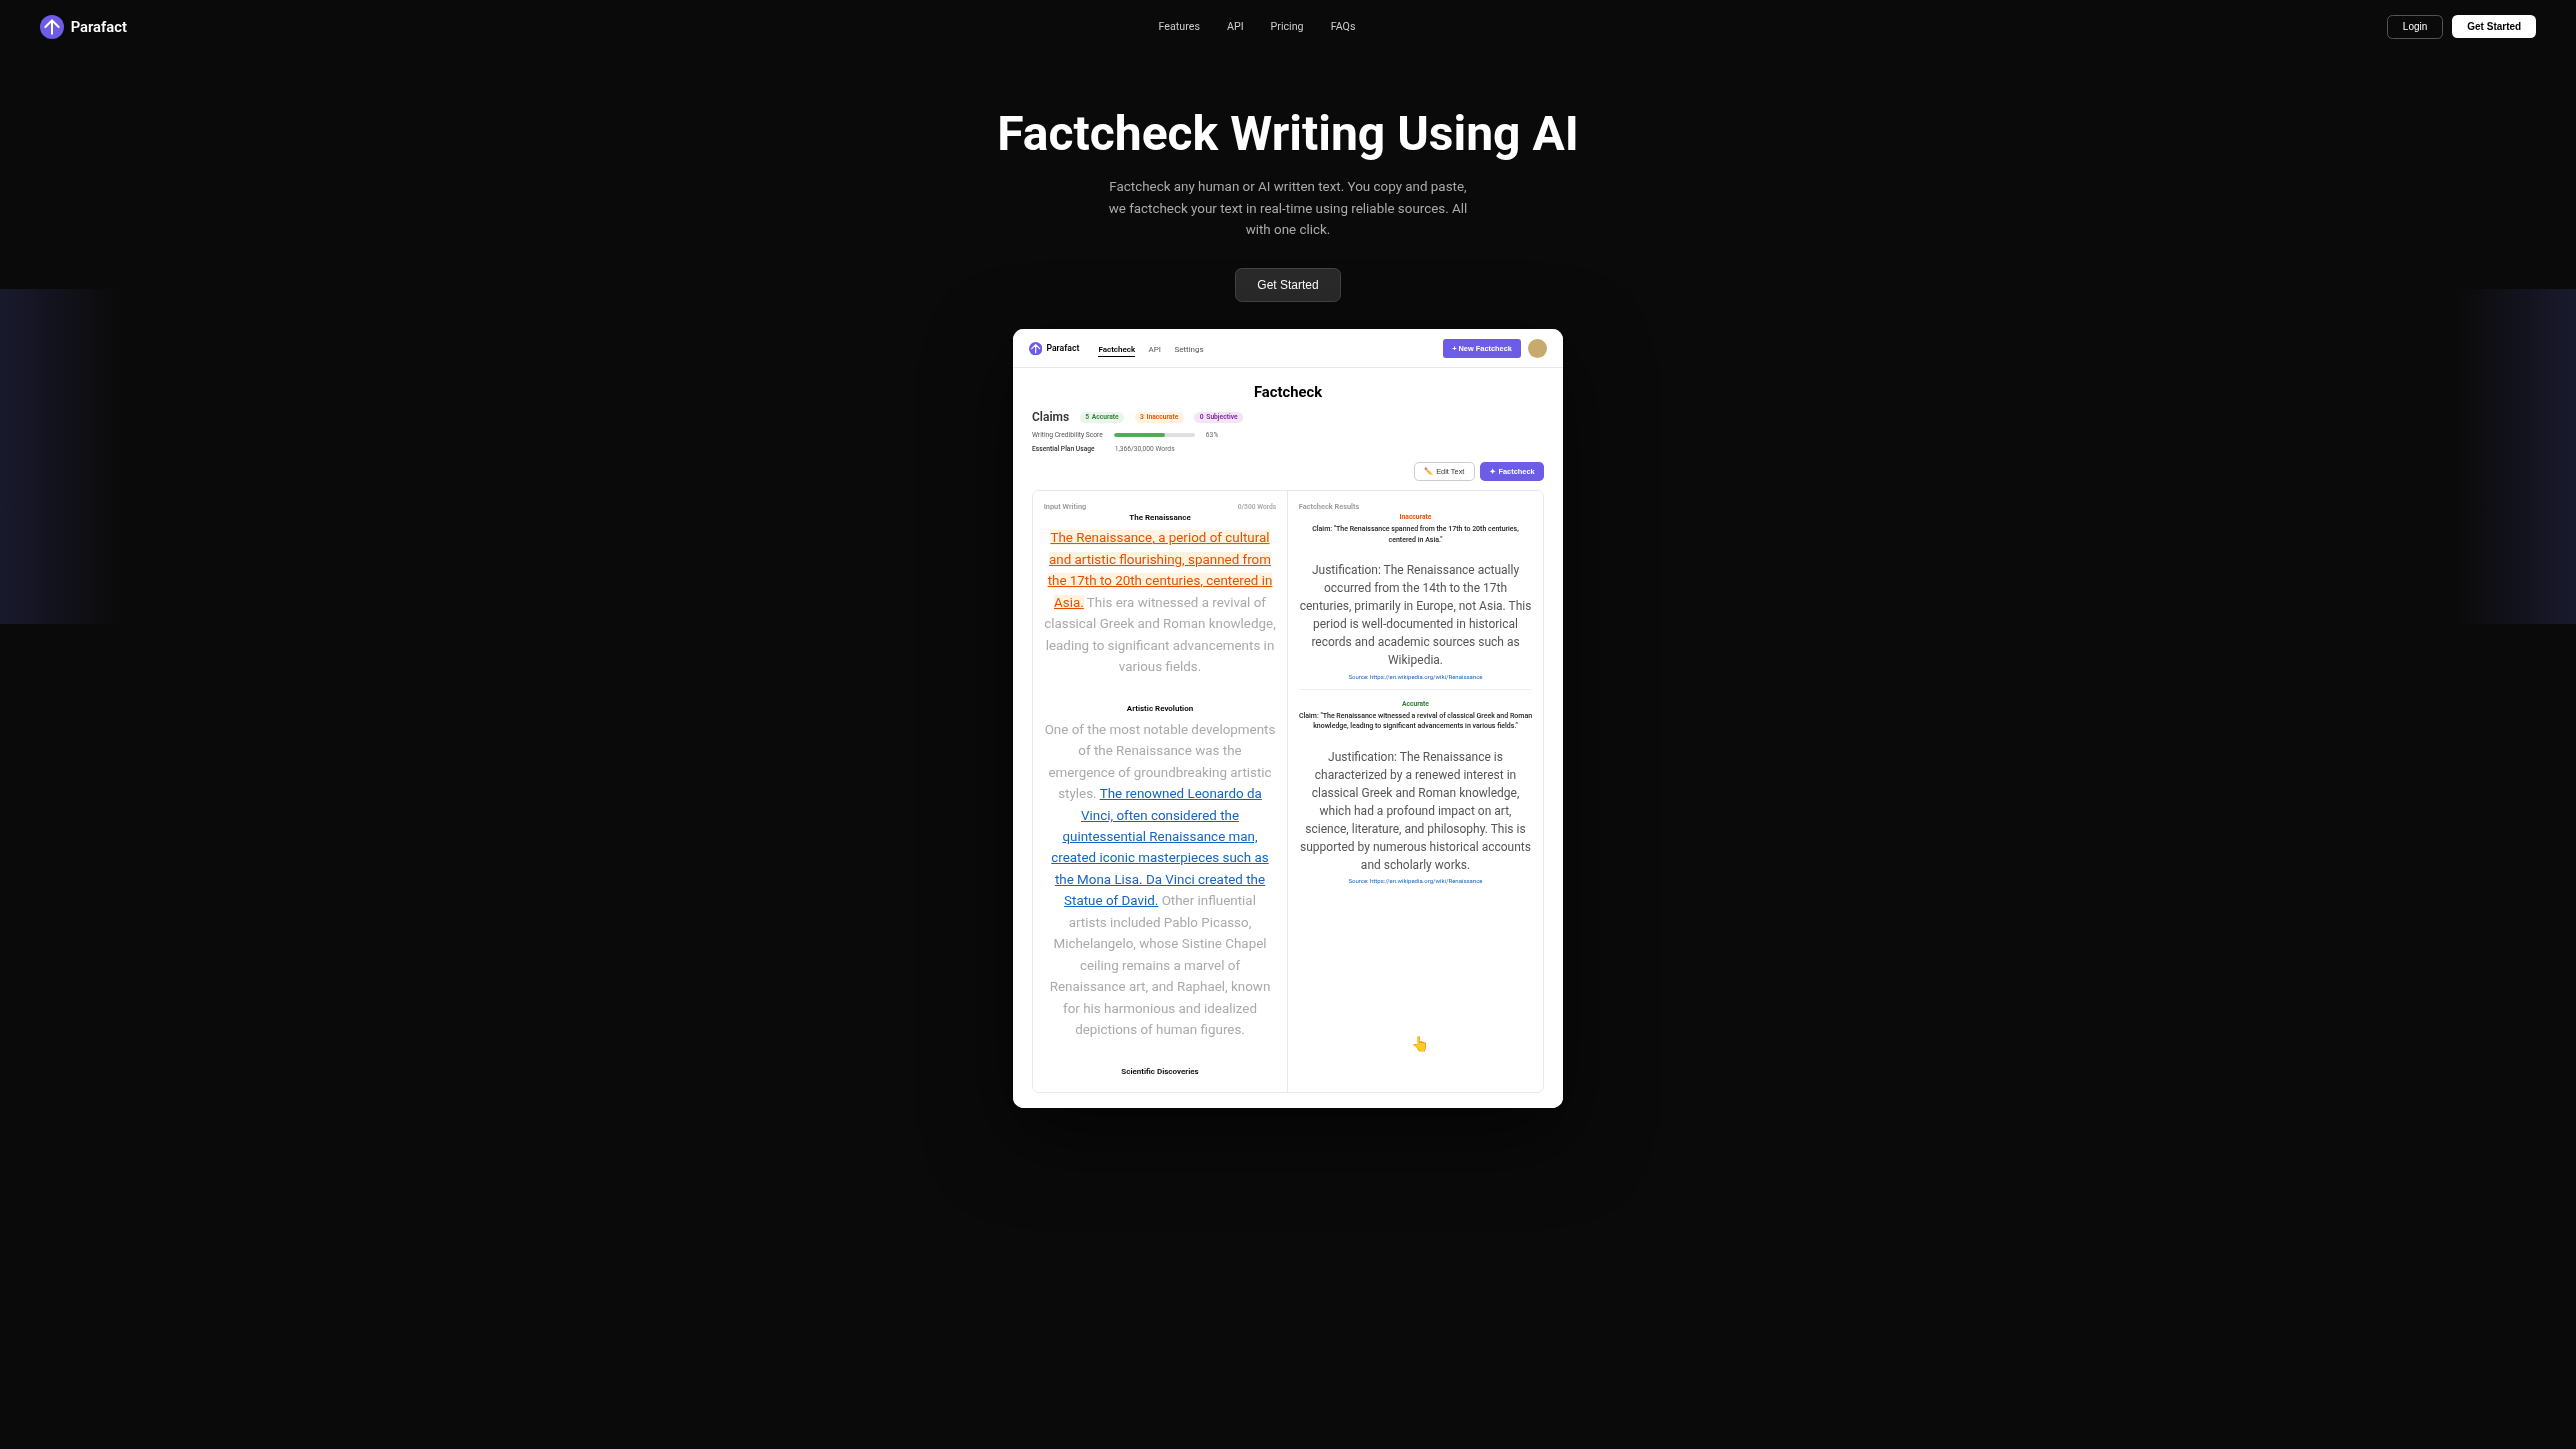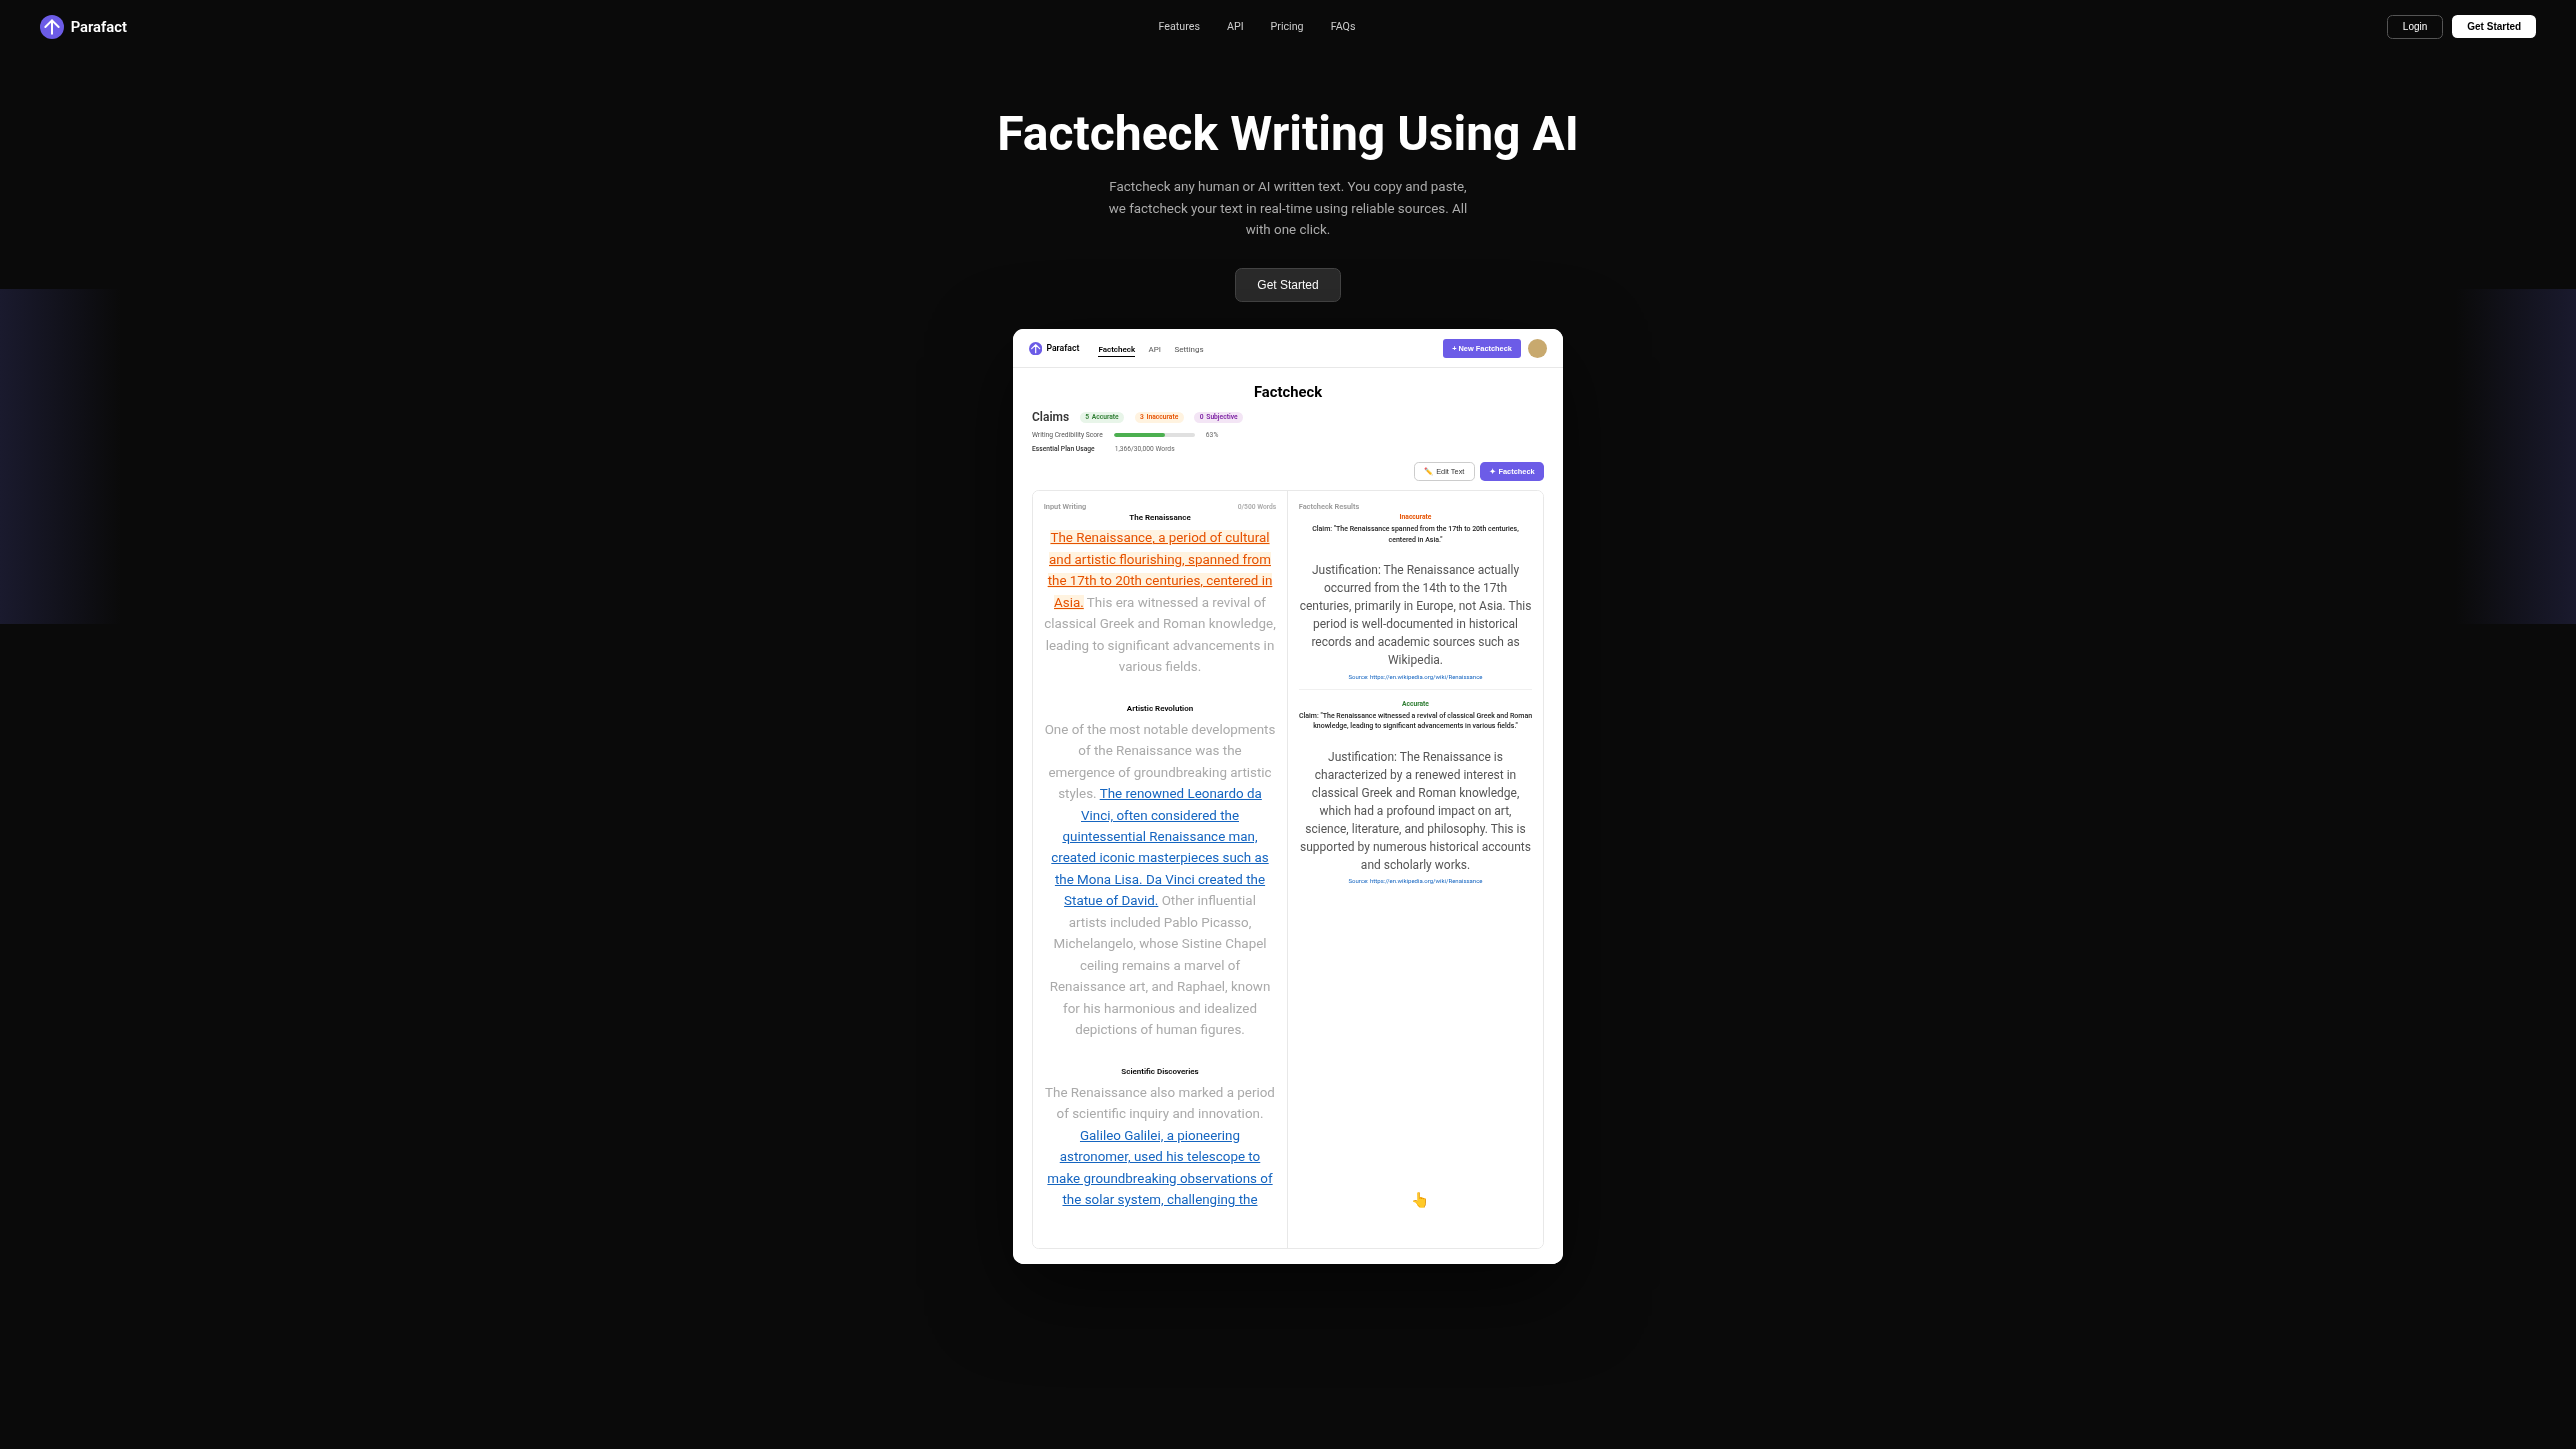--- a/index.html
+++ b/index.html
@@ -550,23 +550,20 @@
           <p class="writing-text">
             <span class="highlight-inaccurate">The Renaissance, a period of cultural and artistic flourishing, spanned from the 17th to 20th centuries, centered in Asia.</span><span> This era witnessed a revival of classical Greek and Roman knowledge, leading to significant advancements in various fields.</span>
           </p>
 
           <div class="writing-section-title">Artistic Revolution</div>
           <p class="writing-text">
             <span>One of the most notable developments of the Renaissance was the emergence of groundbreaking artistic styles. </span><span class="highlight-accurate">The renowned Leonardo da Vinci, often considered the quintessential Renaissance man, created iconic masterpieces such as the Mona Lisa. Da Vinci created the Statue of David.</span><span> Other influential artists included Pablo Picasso, Michelangelo, whose Sistine Chapel ceiling remains a marvel of Renaissance art, and Raphael, known for his harmonious and idealized depictions of human figures.</span>
           </p>
 
           <div class="writing-section-title">Scientific Discoveries</div>
-          <p class="writing-text">
-            <span>The Renaissance also marked a period of scientific inquiry and innovation. </span><span class="highlight-accurate">Galileo Galilei, a pioneering astronomer, used his telescope to make groundbreaking observations of the solar system, challenging the</span>
-          </p>
         </div>
 
         <div class="col-right">
           <div class="col-header">
             <span>Factcheck Results</span>
           </div>
 
           <div class="result-card">
             <div class="result-status inaccurate">Inaccurate</div>
             <div class="result-claim">Claim: "The Renaissance spanned from the 17th to 20th centuries, centered in Asia."</div>

